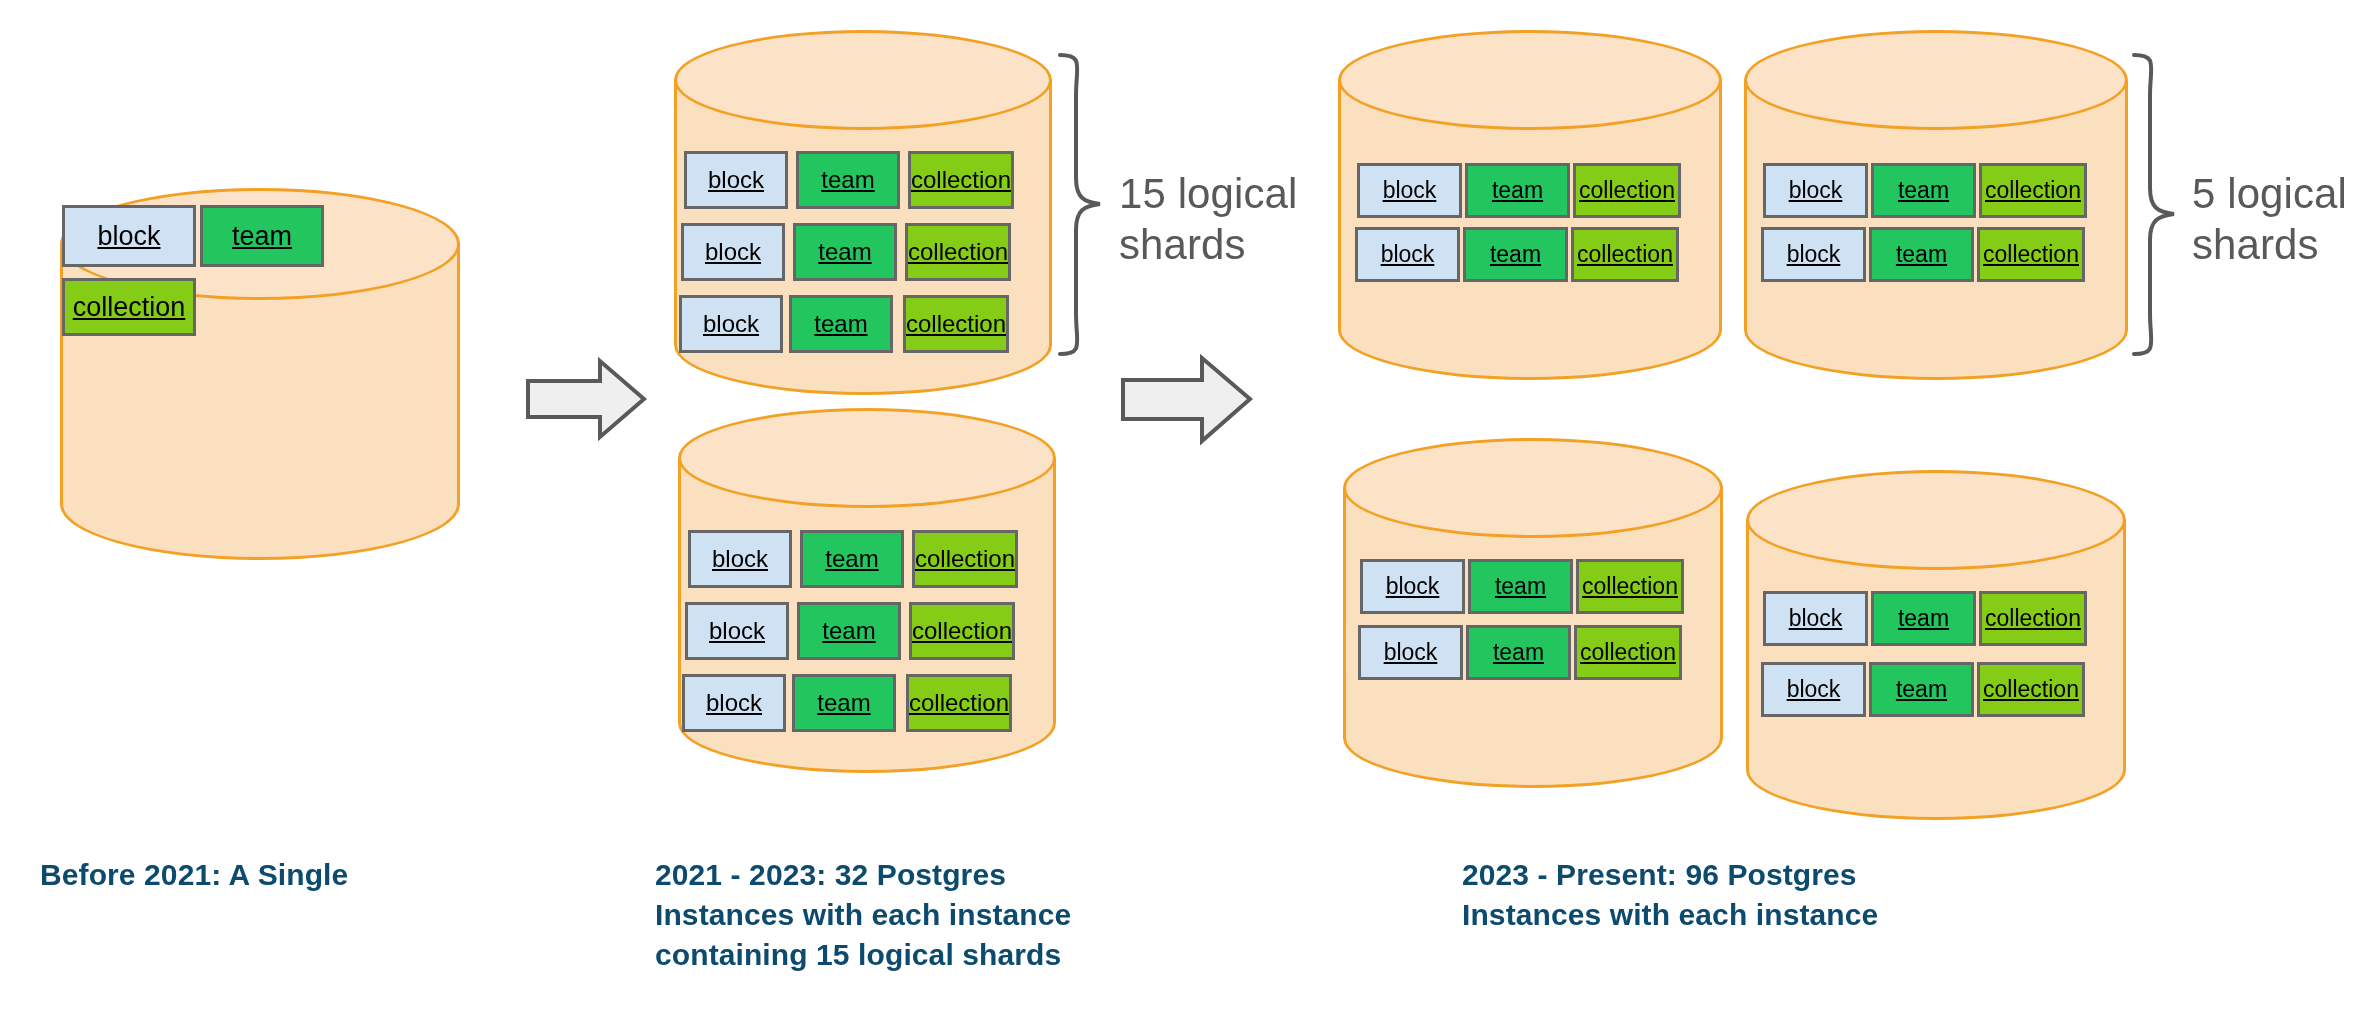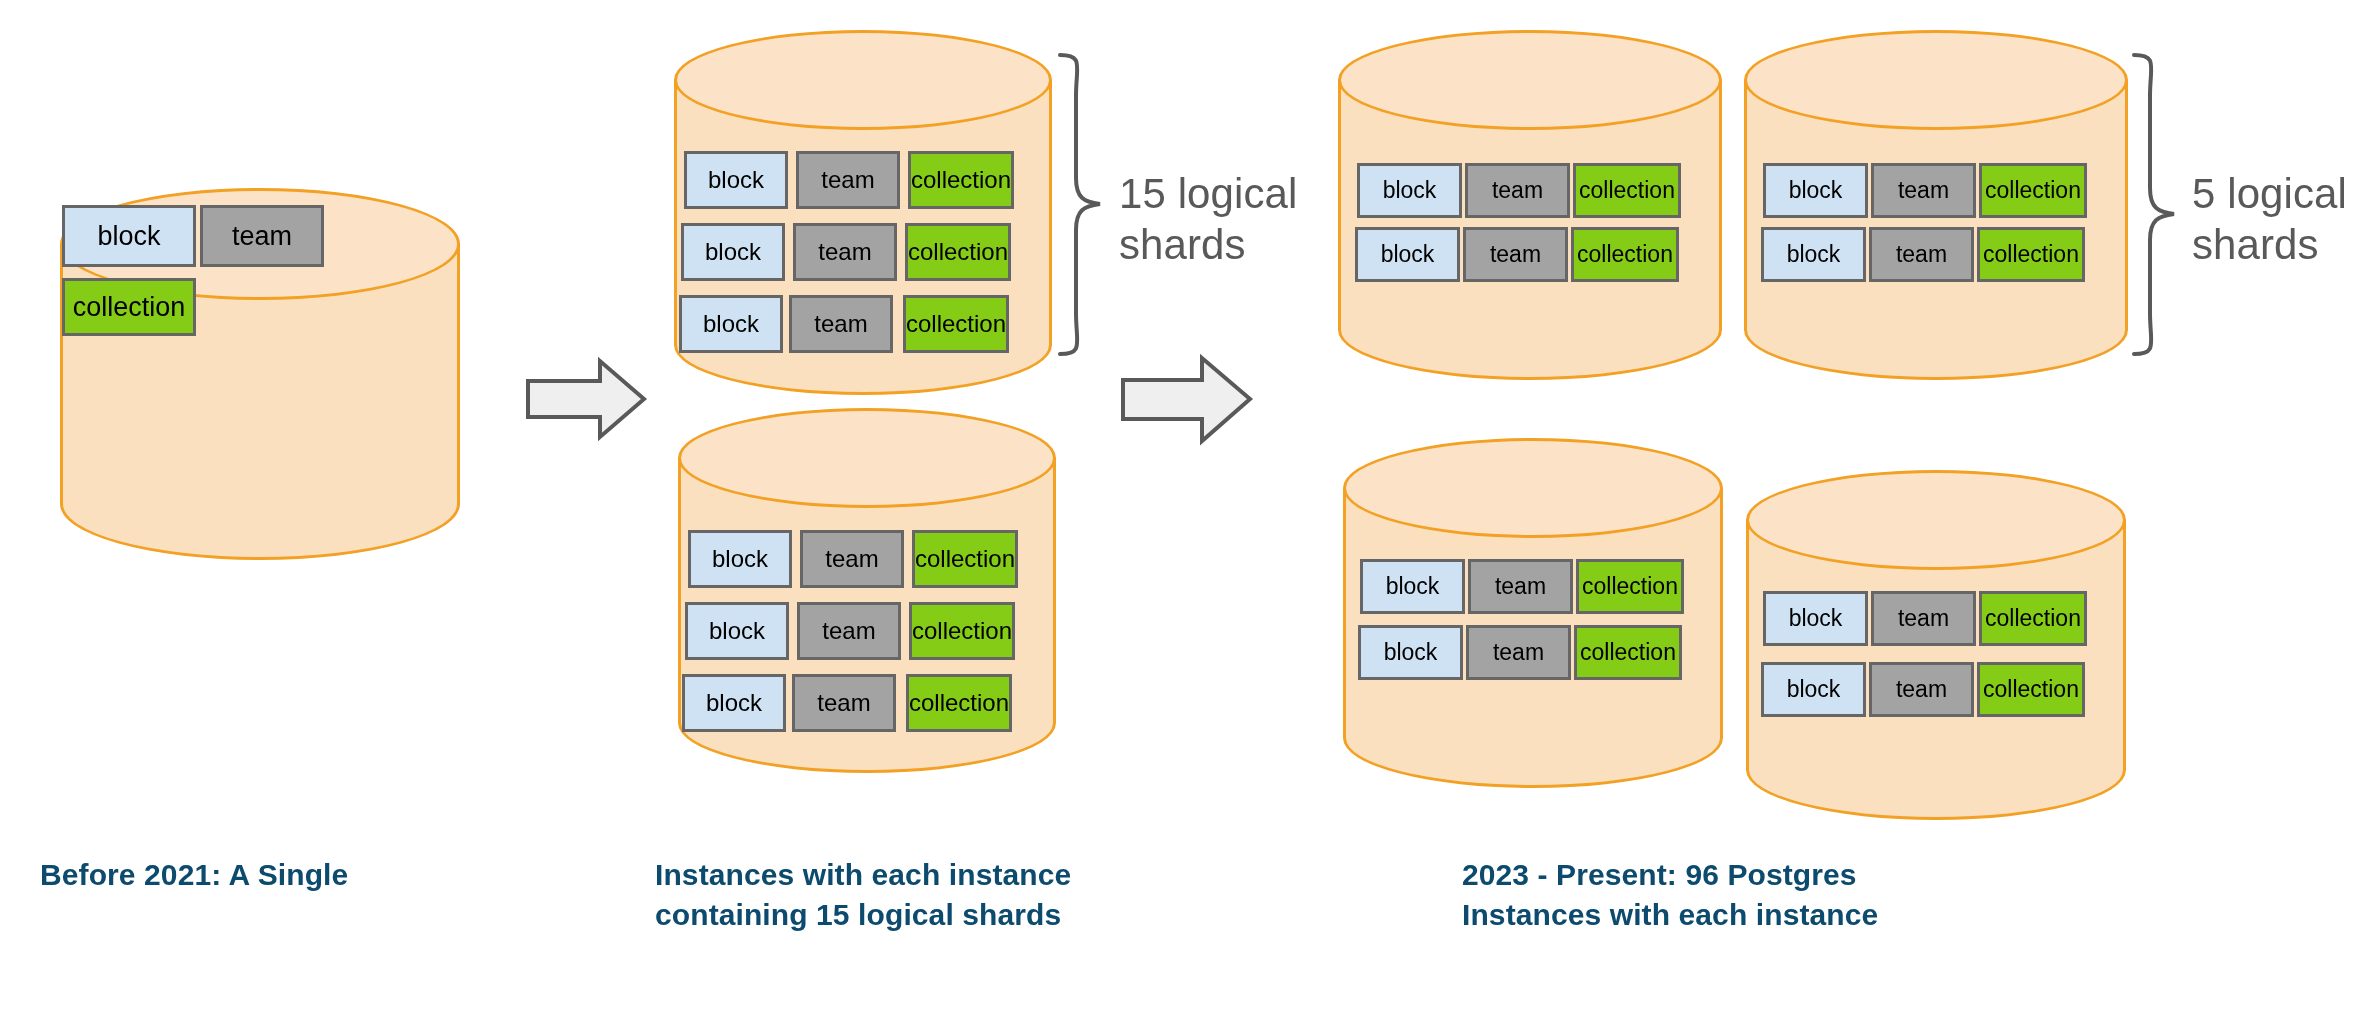--- a/index.html
+++ b/index.html
@@ -56,23 +56,24 @@
     position: absolute;
     box-sizing: border-box;
     border: 3px solid #666666;
     display: flex;
     align-items: center;
     justify-content: center;
     color: #000000;
     font-family: "Liberation Sans", sans-serif;
     white-space: nowrap;
     overflow: hidden;
+    text-decoration: underline;
   }
   .shard.block      { background: #cfe2f3; }
-  .shard.team       { background: #a3a3a3; }
+  .shard.team       { background: #22c55e; }
   .shard.collection { background: #84cc16; }
 
   
   .arrow {
     position: absolute;
   }
 
   
   .brace {
     position: absolute;
@@ -231,20 +232,21 @@
 
   <div class="shard block" style="left:1761px; top:662px; width:105px; height:55px; font-size:23px;">block</div>
   <div class="shard team" style="left:1869px; top:662px; width:105px; height:55px; font-size:23px;">team</div>
   <div class="shard collection" style="left:1977px; top:662px; width:108px; height:55px; font-size:23px;">collection</div>
 
   <div class="caption" style="left:40px; top:855px; width:420px;">
     <div>Before 2021: A Single</div>
   </div>
 
   <div class="caption" style="left:655px; top:855px; width:540px;">
+    <div>2021 - 2023: 32 Postgres</div>
     <div>Instances with each instance</div>
     <div>containing 15 logical shards</div>
   </div>
 
   <div class="caption" style="left:1462px; top:855px; width:560px;">
     <div>2023 - Present: 96 Postgres</div>
     <div>Instances with each instance</div>
   </div>
 
 </div>

